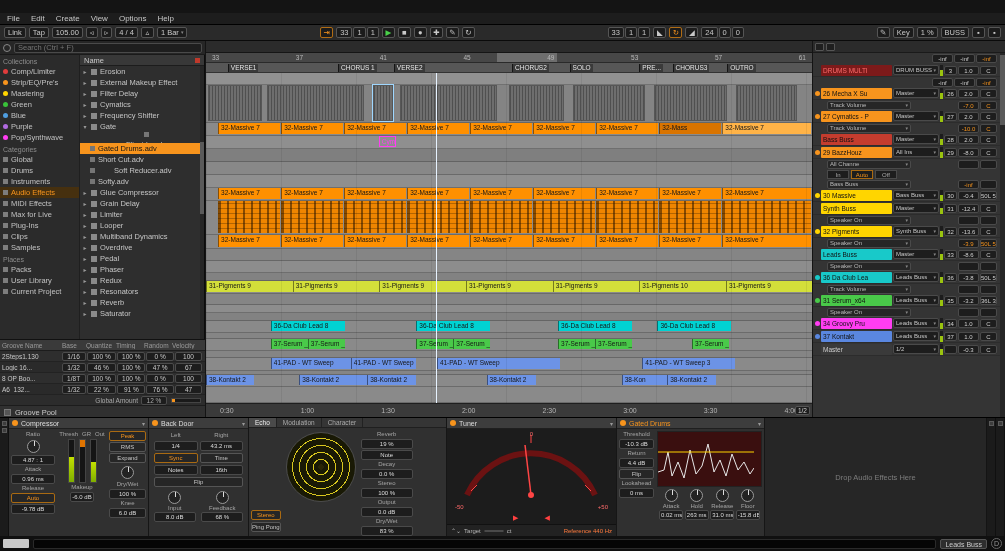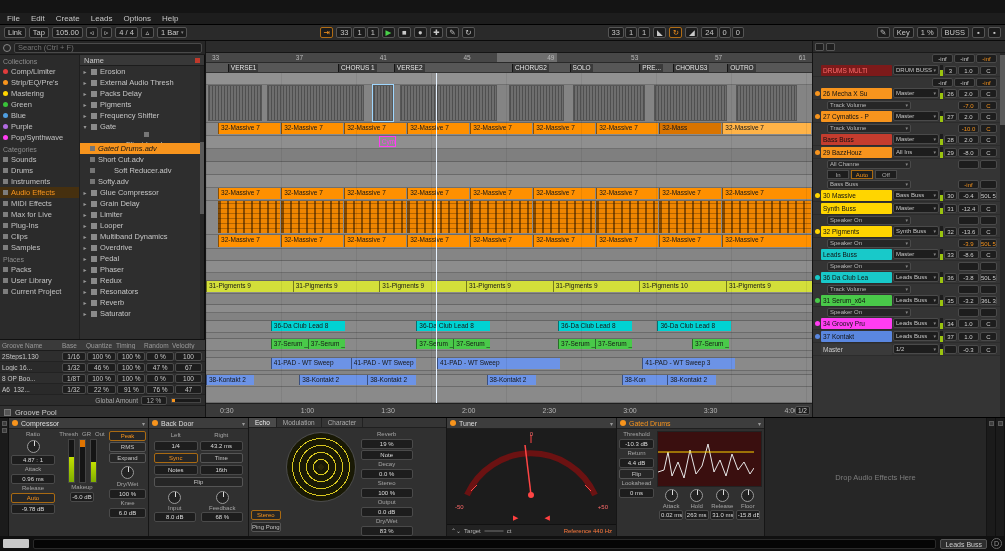--- a/index.html
+++ b/index.html
@@ -171,21 +171,21 @@
 </head>
 <body>
 
 <div id="app">
 
 
   <div id="menubar">
       <span>File</span>
       <span>Edit</span>
       <span>Create</span>
-      <span>Leads</span>
+      <span>View</span>
       <span>Options</span>
       <span>Help</span>
     </div>
 
   <div id="transport">
     <span class="tbox">Link</span>
     <span class="tbox">Tap</span>
     <span class="tbox">105.00</span>
     <span class="tbox">◃</span>
     <span class="tbox">▹</span>
@@ -262,21 +262,21 @@
           <span class="b-dot" style="background: rgb(176, 106, 224);"></span>
           <span>Purple</span>
         </div>
         <div class="b-item">
           <span class="b-dot" style="background: rgb(255, 61, 242);"></span>
           <span>Pop/Synthwave</span>
         </div>
         <div class="b-header">Categories</div>
         <div class="b-item">
           <span class="b-ico"></span>
-          <span>Sounds</span>
+          <span>Global</span>
         </div>
         <div class="b-item">
           <span class="b-ico"></span>
           <span>Drums</span>
         </div>
         <div class="b-item">
           <span class="b-ico"></span>
           <span>Instruments</span>
         </div>
         <div class="b-item sel">
@@ -324,47 +324,47 @@
         </div>
       <div id="f-rows">
           <div class="f-row">
             <span class="f-arrow">▸</span>
             <span class="f-ico"></span>
             <span>Erosion</span>
           </div>
           <div class="f-row">
             <span class="f-arrow">▸</span>
             <span class="f-ico"></span>
-            <span>External Audio Thresh</span>
-          </div>
-          <div class="f-row">
-            <span class="f-arrow">▸</span>
-            <span class="f-ico"></span>
-            <span>Packs Delay</span>
-          </div>
-          <div class="f-row">
-            <span class="f-arrow">▸</span>
-            <span class="f-ico"></span>
-            <span>Pigments</span>
+            <span>External Makeup Effect</span>
+          </div>
+          <div class="f-row">
+            <span class="f-arrow">▸</span>
+            <span class="f-ico"></span>
+            <span>Filter Delay</span>
+          </div>
+          <div class="f-row">
+            <span class="f-arrow">▸</span>
+            <span class="f-ico"></span>
+            <span>Cymatics</span>
           </div>
           <div class="f-row">
             <span class="f-arrow">▸</span>
             <span class="f-ico"></span>
             <span>Frequency Shifter</span>
           </div>
           <div class="f-row">
             <span class="f-arrow">▾</span>
             <span class="f-ico"></span>
             <span>Gate</span>
           </div>
           <div class="f-row" style="padding-left: 10px; flex-direction: column;">
             <span class="f-ico preset"></span>
             <span>Flipside.adv</span>
           </div>
-          <div class="f-row sel" style="padding-left: 10px; font-style: italic;">
+          <div class="f-row sel" style="padding-left: 10px;">
             <span class="f-ico preset"></span>
             <span>Gated Drums.adv</span>
           </div>
           <div class="f-row" style="padding-left: 10px;">
             <span class="f-ico preset"></span>
             <span>Short Cut.adv</span>
           </div>
           <div class="f-row" style="padding-left: 10px; gap: 19px;">
             <span class="f-ico preset"></span>
             <span>Soft Reducer.adv</span>

